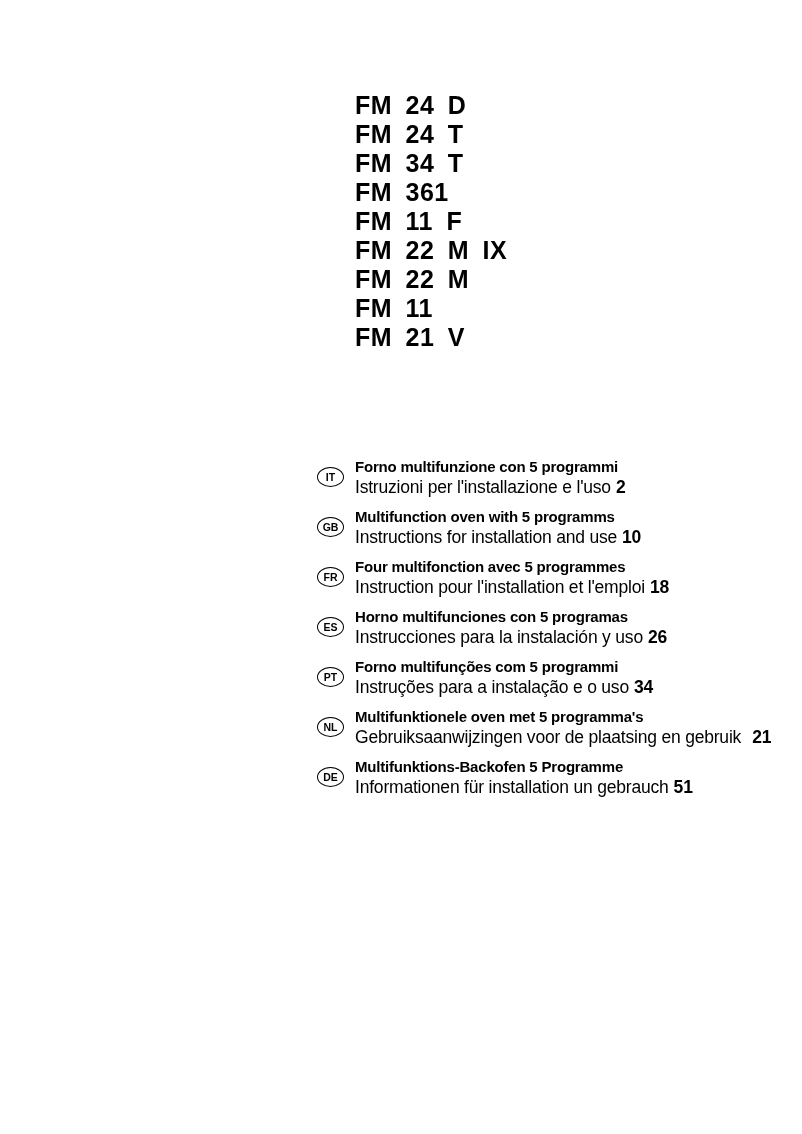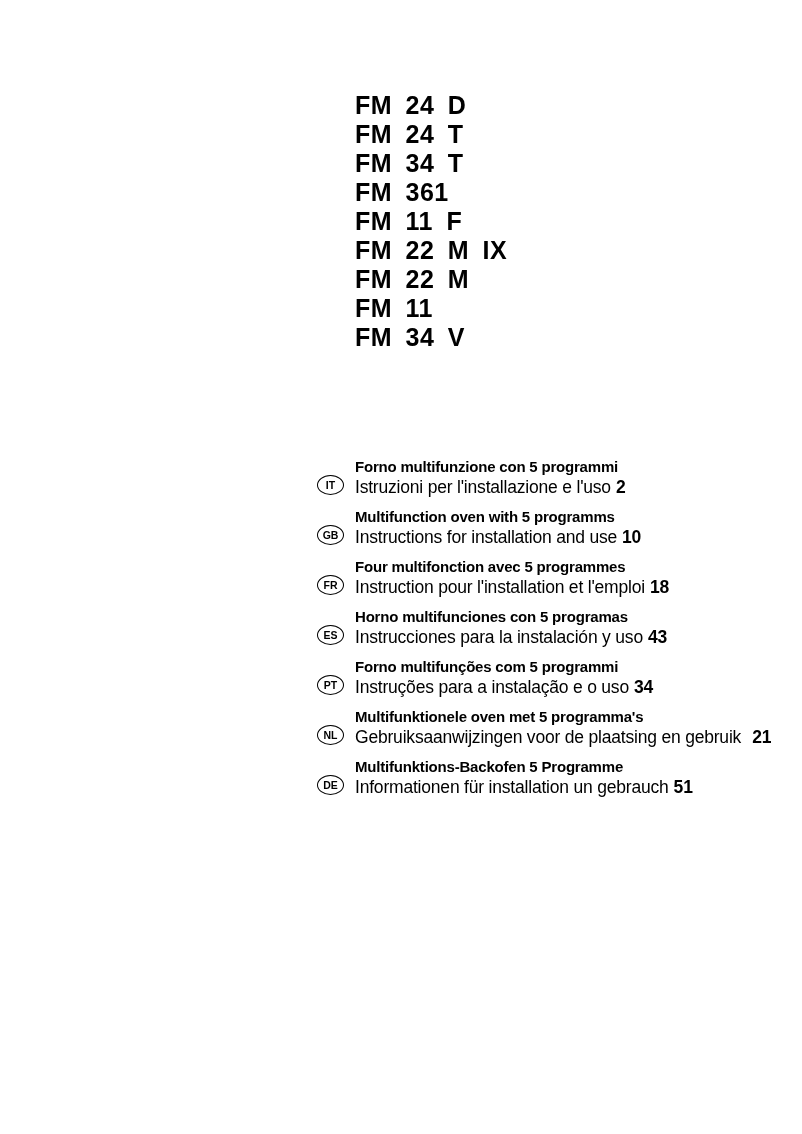--- a/index.html
+++ b/index.html
@@ -55,21 +55,21 @@
     width: 27px;
     height: 20px;
     border: 1.5px solid #000000;
     border-radius: 50%;
     display: flex;
     align-items: center;
     justify-content: center;
     font-size: 10.5px;
     font-weight: 700;
     letter-spacing: 0;
-    margin-top: 18px;
+    margin-top: 10px;
     background: #ffffff;
     flex: 0 0 auto;
   }
   .badge-clip {
     height: 10px;
     overflow: hidden;
     margin-top: 2px;
   }
   .entry-text { white-space: nowrap; }
   .entry-title {
@@ -97,21 +97,21 @@
 
   <div class="model-list">
     <div class="model-item">FM 24 D</div>
     <div class="model-item">FM 24 T</div>
     <div class="model-item">FM 34 T</div>
     <div class="model-item">FM 361</div>
     <div class="model-item">FM 11 F</div>
     <div class="model-item">FM 22 M IX</div>
     <div class="model-item">FM 22 M</div>
     <div class="model-item">FM 11</div>
-    <div class="model-item">FM 34 V</div>
+    <div class="model-item">FM 21 V</div>
   </div>
 
   <div class="toc">
 
     <div class="toc-entry">
       <div class="badge-col">
         <div class="badge">IT</div>
       </div>
       <div class="entry-text">
         <div class="entry-title">Forno multifunzione con 5 programmi</div>
@@ -138,21 +138,21 @@
         <div class="entry-subtitle"><span>Instruction pour l'installation et l'emploi</span><span class="page-number">18</span></div>
       </div>
     </div>
 
     <div class="toc-entry">
       <div class="badge-col">
         <div class="badge">ES</div>
       </div>
       <div class="entry-text">
         <div class="entry-title">Horno multifunciones con 5 programas</div>
-        <div class="entry-subtitle"><span>Instrucciones para la instalación y uso</span><span class="page-number">43</span></div>
+        <div class="entry-subtitle"><span>Instrucciones para la instalación y uso</span><span class="page-number">26</span></div>
       </div>
     </div>
 
     <div class="toc-entry">
       <div class="badge-col">
         <div class="badge">PT</div>
       </div>
       <div class="entry-text">
         <div class="entry-title">Forno multifunções com 5 programmi</div>
         <div class="entry-subtitle"><span>Instruções para a instalação e o uso</span><span class="page-number">34</span></div>

